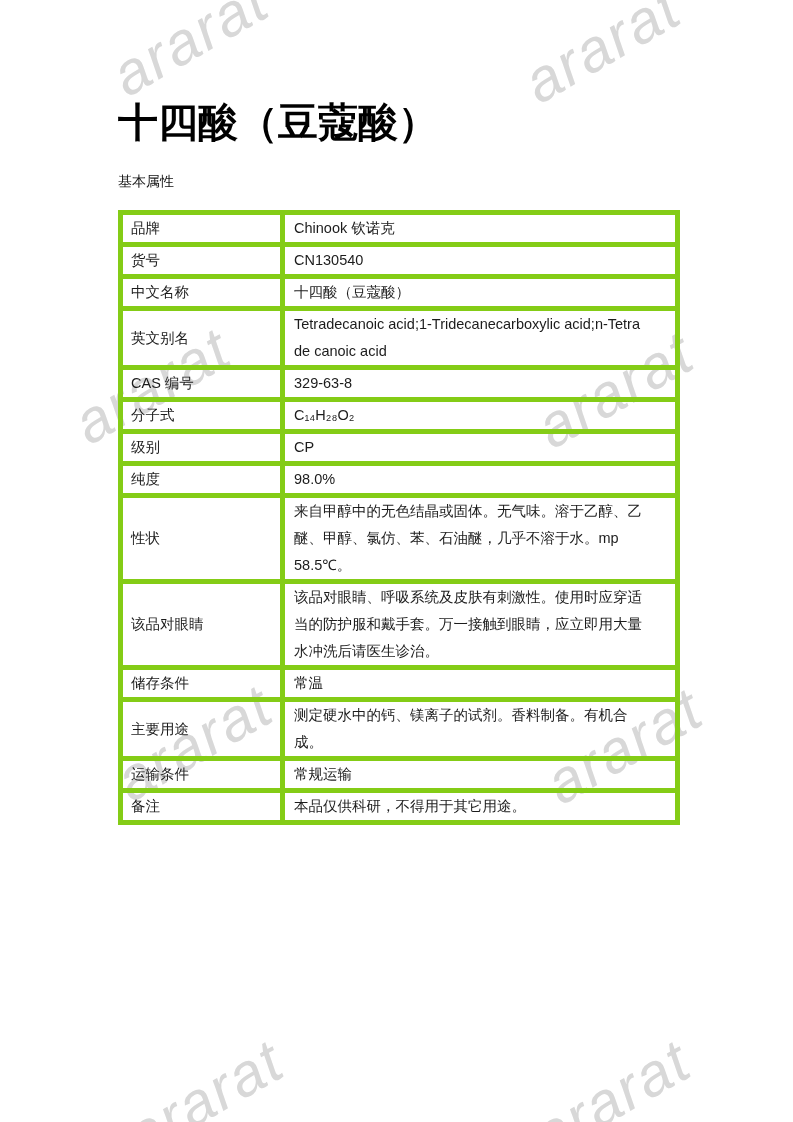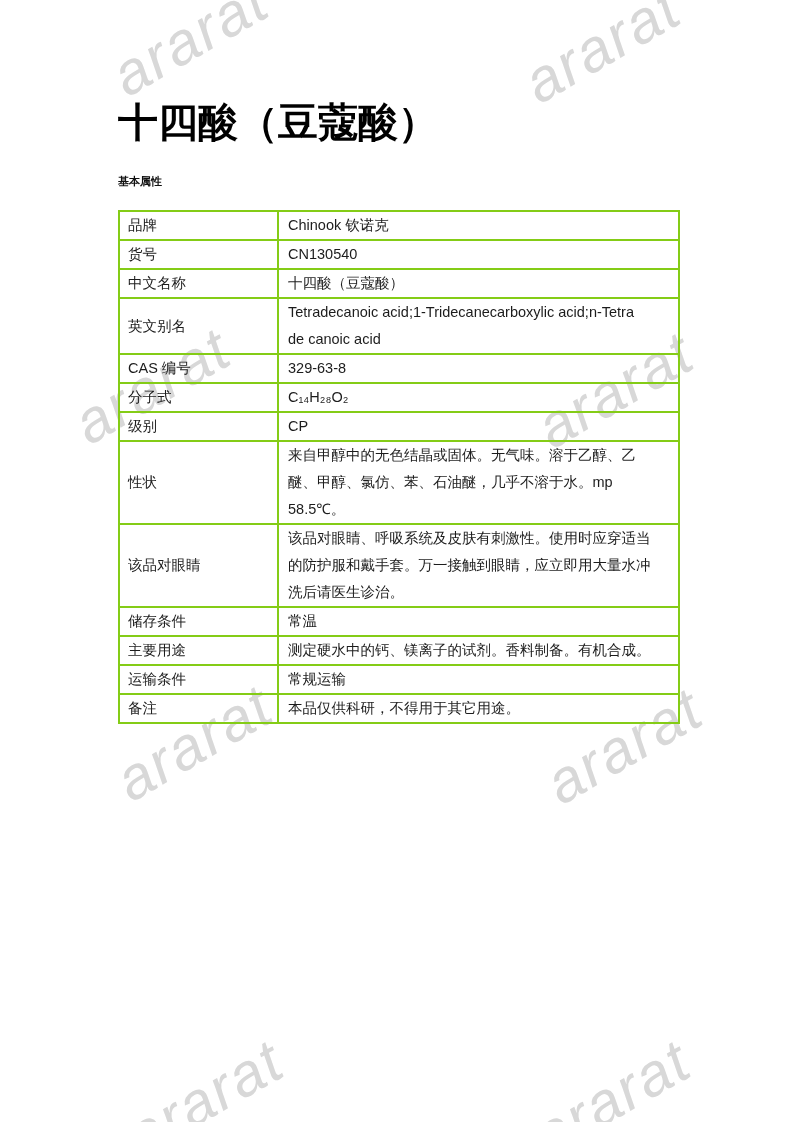--- a/index.html
+++ b/index.html
@@ -34,36 +34,36 @@
     font-size: 40px;
     font-weight: bold;
     line-height: 52px;
     color: #000000;
     white-space: nowrap;
   }
   .section-label {
     position: absolute;
     left: 118px;
     top: 171px;
-    font-size: 11px;
-    font-weight: bold;
+    font-size: 14px;
+    font-weight: normal;
     line-height: 20px;
     color: #111111;
   }
   table.props {
     position: absolute;
     left: 118px;
     top: 210px;
     width: 562px;
     border-collapse: collapse;
     table-layout: fixed;
     background: transparent;
   }
   table.props td {
-    border: 2px solid #84cc16;
+    border: 5px solid #84cc16;
     font-size: 14.5px;
     line-height: 27px;
     height: 27px;
     vertical-align: middle;
     background: transparent;
     color: #1c1c1c;
   }
   td.cell-label {
     width: 145px;
     padding: 0 4px 0 8px;
@@ -116,20 +116,24 @@
           </tr>
         <tr>
             <td class="cell-label">分子式</td>
             <td class="cell-value">C₁₄H₂₈O₂</td>
           </tr>
         <tr>
             <td class="cell-label">级别</td>
             <td class="cell-value">CP</td>
           </tr>
         <tr>
+            <td class="cell-label">纯度</td>
+            <td class="cell-value">98.0%</td>
+          </tr>
+        <tr>
             <td class="cell-label">性状</td>
             <td class="cell-value">来自甲醇中的无色结晶或固体。无气味。溶于乙醇、乙醚、甲醇、氯仿、苯、石油醚，几乎不溶于水。mp 58.5℃。</td>
           </tr>
         <tr>
             <td class="cell-label">该品对眼睛</td>
             <td class="cell-value">该品对眼睛、呼吸系统及皮肤有刺激性。使用时应穿适当的防护服和戴手套。万一接触到眼睛，应立即用大量水冲洗后请医生诊治。</td>
           </tr>
         <tr>
             <td class="cell-label">储存条件</td>
             <td class="cell-value">常温</td>

